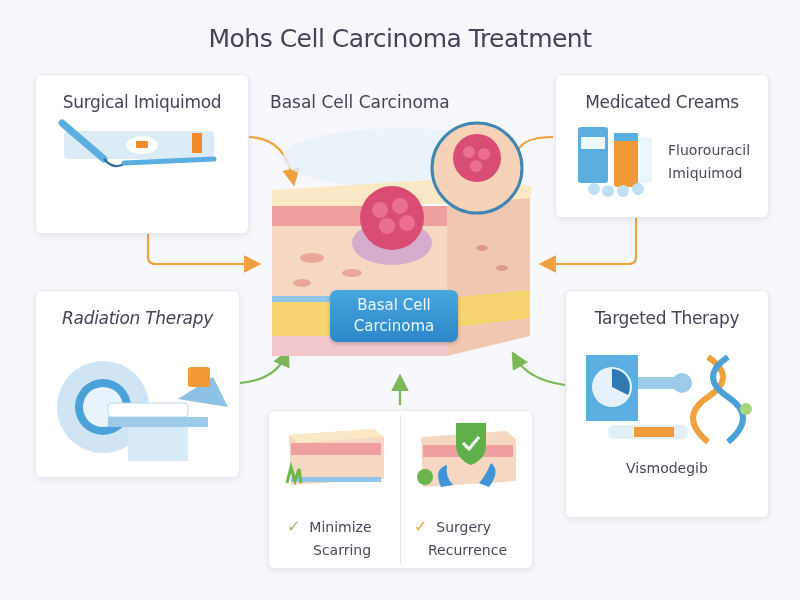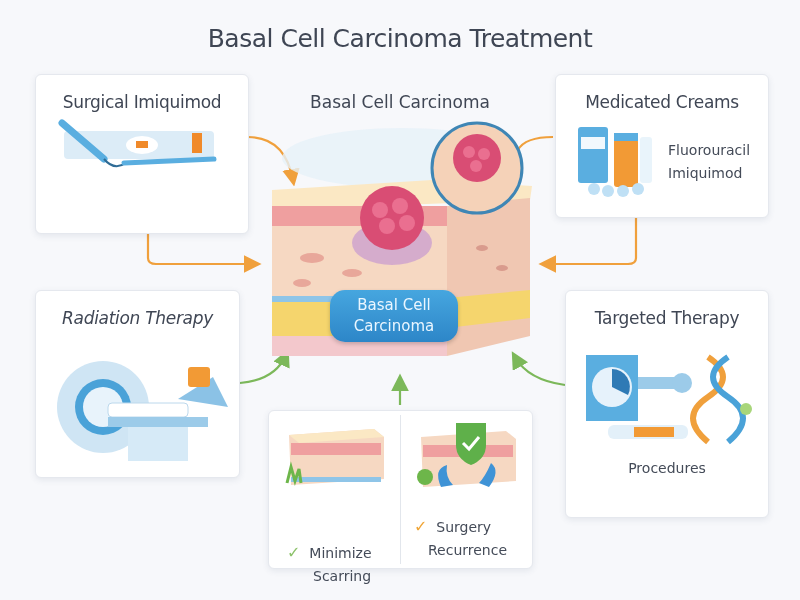--- a/index.html
+++ b/index.html
@@ -18,34 +18,34 @@
     border-radius: 6px; box-shadow: 0 2px 6px rgba(60,80,110,0.10);
   }
   .card-title {
     position: absolute; left: 0; right: 0; text-align: center;
     font-size: 17px; color: #3f4654; letter-spacing: -0.3px;
   }
   .card-text { position: absolute; font-size: 14px; color: #444b58; }
   .check { font-size: 16px; font-weight: bold; }
   svg { position: absolute; }
   .center-title {
-    position: absolute; left: 270px; width: 260px; top: 92px; text-align: center;
+    position: absolute; left: 270px; width: 260px; top: 92px; text-align: left;
     font-size: 17px; color: #3f4654;
   }
   .bcc-label {
     position: absolute; left: 330px; top: 290px; width: 128px; height: 52px;
-    background: linear-gradient(#46a6df, #2d86c8); border-radius: 15px;
+    background: linear-gradient(#46a6df, #2d86c8); border-radius: 7px;
     color: #eaf6ff; font-size: 15px; text-align: center; line-height: 21px;
     padding-top: 5px; box-sizing: border-box; box-shadow: 0 2px 4px rgba(0,0,0,0.2);
   }
 </style>
 </head>
 <body>
 
-<div class="title">Basal Cell Carcinoma Treatment</div>
+<div class="title">Mohs Cell Carcinoma Treatment</div>
 
 <svg width="800" height="600" style="left:0;top:0;">
   <defs>
     <marker id="ao" markerWidth="8" markerHeight="8" refX="5" refY="4" orient="auto">
         <path d="M0,0 L8,4 L0,8 z" fill="#f0a03c"></path>
       </marker>
     <marker id="ag" markerWidth="8" markerHeight="8" refX="5" refY="4" orient="auto">
         <path d="M0,0 L8,4 L0,8 z" fill="#7cb85a"></path>
       </marker>
   </defs>
@@ -151,34 +151,34 @@
     <path d="M34,40 L34,22 A18,18 0 0 1 50,48 z" fill="#2f7ab5"></path>
     <rect x="60" y="30" width="40" height="12" fill="#9ccbe9"></rect>
     <circle cx="104" cy="36" r="10" fill="#9ccbe9"></circle>
     <rect x="30" y="78" width="80" height="14" rx="6" fill="#e3f0f9"></rect>
     <rect x="56" y="80" width="40" height="10" fill="#f29a35"></rect>
     <path d="M130,10 Q160,30 130,50 Q100,70 130,95" stroke="#f0a03c" stroke-width="6" fill="none"></path>
     <path d="M150,10 Q120,30 150,50 Q180,70 150,95" stroke="#4aa2d8" stroke-width="6" fill="none"></path>
     <circle cx="168" cy="62" r="6" fill="#a8d67a"></circle>
   </svg>
   <div class="card-text" style="left:0;right:0;top:166px;text-align:center;line-height:22px;">
-    <div>Procedures</div>
+    <div>Vismodegib</div>
   </div>
 </div>
 
 <div class="card" style="left:268px;top:410px;width:263px;height:157px;">
   <div style="position:absolute;left:131px;top:4px;bottom:4px;width:1px;background:#e2e6ec;"></div>
   <svg width="110" height="70" style="left:10px;top:12px;">
     <polygon points="10,12 95,6 105,14 105,56 12,62" fill="#f6d8c2"></polygon>
     <polygon points="10,12 95,6 105,14 20,20" fill="#fbe8c4"></polygon>
     <rect x="12" y="20" width="90" height="12" fill="#ef9f9f"></rect>
     <rect x="12" y="54" width="90" height="5" fill="#8fc5e8"></rect>
     <path d="M8,60 L12,44 L16,58 L20,46 L22,60" stroke="#6db64a" stroke-width="3" fill="none"></path>
   </svg>
-  <div class="card-text" style="left:18px;top:104px;line-height:23px;margin-top:26px;">
+  <div class="card-text" style="left:18px;top:104px;line-height:23px;">
     <div><span class="check" style="color:#8cc26a;">✓</span>&nbsp;&nbsp;<span>Minimize</span></div>
     <div style="padding-left:26px;">Scarring</div>
   </div>
   <svg width="115" height="75" style="left:142px;top:8px;">
     <polygon points="10,18 95,12 105,20 105,62 12,68" fill="#f6d8c2"></polygon>
     <rect x="12" y="26" width="90" height="12" fill="#ef9f9f"></rect>
     <path d="M45,4 L75,4 L75,26 Q75,40 60,46 Q45,40 45,26 z" fill="#5fb04a"></path>
     <path d="M52,24 L58,30 L68,18" stroke="#ffffff" stroke-width="3" fill="none"></path>
     <path d="M30,68 Q22,50 36,46 Q34,58 42,66 z" fill="#3f93d6"></path>
     <path d="M78,68 Q90,52 80,44 Q74,58 68,64 z" fill="#3f93d6"></path>

